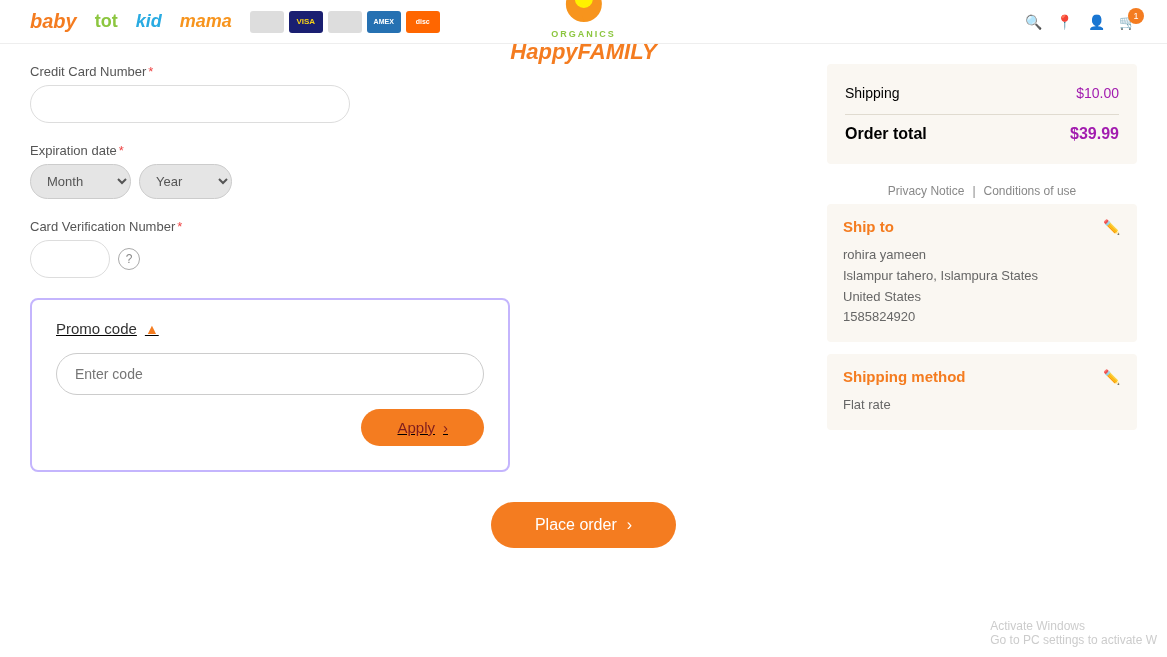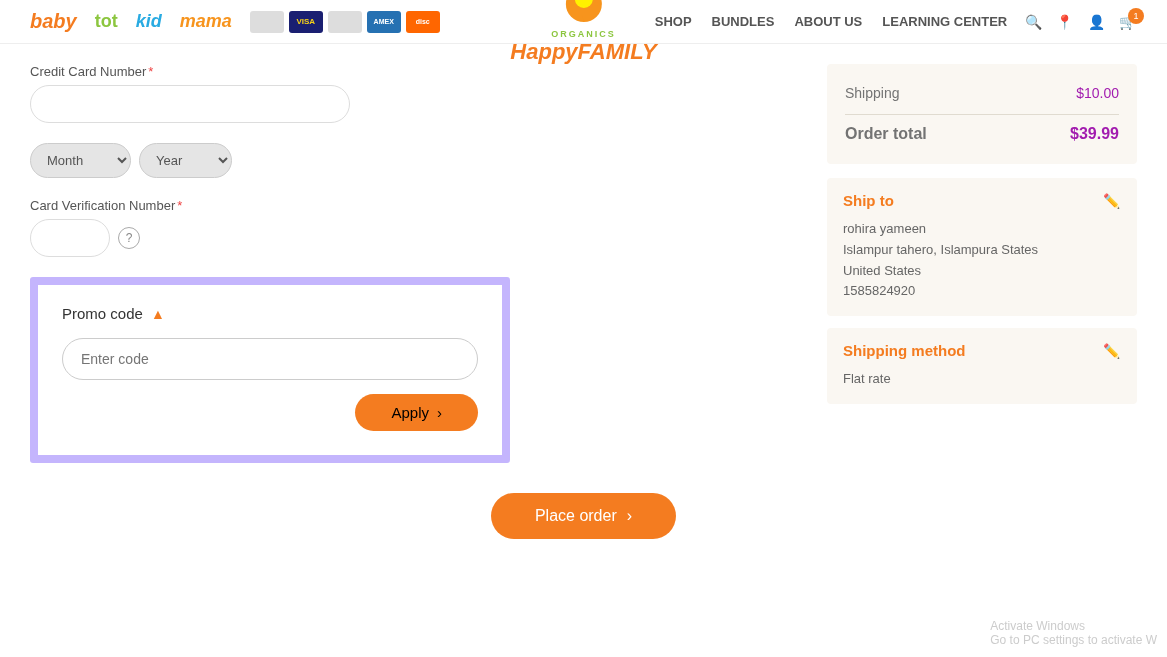--- a/index.html
+++ b/index.html
@@ -178,25 +178,26 @@
       display: flex;
       align-items: center;
       justify-content: center;
       font-size: 12px;
       color: #888;
       cursor: pointer;
     }
 
     
     .promo-box {
-      border: 8px solid #c4b5fd;
-      border-radius: 3px;
+      border: 2px solid #c4b5fd;
+      border-radius: 8px;
       padding: 20px 24px 24px;
       max-width: 480px;
       background: #fff;
+      text-decoration: underline;
     }
     .promo-header {
       display: flex;
       align-items: center;
       gap: 8px;
       margin-bottom: 16px;
       cursor: pointer;
     }
     .promo-title {
       font-size: 15px;
@@ -216,21 +217,21 @@
       color: #aaa;
       outline: none;
       margin-bottom: 14px;
     }
     .promo-apply-btn {
       display: flex;
       justify-content: flex-end;
     }
     .apply-btn {
       background: #f47c20;
-      color: #000000;
+      color: #7f1d1d;
       border: none;
       border-radius: 25px;
       padding: 10px 36px;
       font-size: 15px;
       cursor: pointer;
       display: flex;
       align-items: center;
       gap: 8px;
     }
 
@@ -250,21 +251,21 @@
       color: #555;
     }
     .summary-row.total {
       font-size: 16px;
       color: #333;
       font-weight: bold;
       border-top: 1px solid #e0dbd0;
       margin-top: 8px;
       padding-top: 10px;
     }
-    .summary-label { color: #737373; }
+    .summary-label { color: #000000; }
     .summary-value { color: #a21caf; }
 
     .privacy-row {
       display: flex;
       gap: 8px;
       font-size: 12px;
       color: #888;
       padding: 6px 0;
       justify-content: center;
     }
@@ -358,26 +359,20 @@
     </svg>
     <div class="logo-text">
       <span class="logo-organics">ORGANICS</span>
     </div>
     <div>
       <span class="logo-happy">Happy</span><span class="logo-family">FAMILY</span>
     </div>
   </div>
 
   <div class="header-right">
-    <nav class="nav-menu">
-      <a href="#">SHOP</a>
-      <a href="#">BUNDLES</a>
-      <a href="#">ABOUT US</a>
-      <a href="#">LEARNING CENTER</a>
-    </nav>
     <div class="header-icons">
       <span>🔍</span>
       <span>📍</span>
       <span>👤</span>
       <span class="cart-badge">
         🛒
         <span class="badge">1</span>
       </span>
     </div>
   </div>
@@ -388,20 +383,23 @@
   <div class="left-panel">
 
     <div class="form-section">
       <label class="form-label">
         <span>Credit Card Number</span><span class="required">*</span>
       </label>
       <input type="text" class="form-input" style="">
     </div>
 
     <div class="form-section">
+      <label class="form-label">
+        <span>Expiration date</span><span class="required">*</span>
+      </label>
       <div class="expiry-row">
         <select class="expiry-select">
           <option>Month</option>
           <option>01</option><option>02</option><option>03</option><option>04</option>
           <option>05</option><option>06</option><option>07</option><option>08</option>
           <option>09</option><option>10</option><option>11</option><option>12</option>
         </select>
         <select class="expiry-select">
           <option>Year</option>
           <option>2024</option><option>2025</option><option>2026</option>
@@ -442,20 +440,25 @@
       <div class="summary-row">
         <span class="summary-label">Shipping</span>
         <span class="summary-value">$10.00</span>
       </div>
       <div class="summary-row total">
         <span class="summary-label">Order total</span>
         <span class="summary-value">$39.99</span>
       </div>
     </div>
 
+    <div class="privacy-row">
+      <a href="#">Privacy Notice</a>
+      <span>|</span>
+      <a href="#">Conditions of use</a>
+    </div>
 
     <div class="info-box">
       <div class="info-box-header">
         <span class="info-box-title">Ship to</span>
         <span class="edit-icon">✏️</span>
       </div>
       <div class="address-text">
         <div>rohira yameen</div>
         <div>Islampur tahero, Islampura States</div>
         <div>United States</div>

